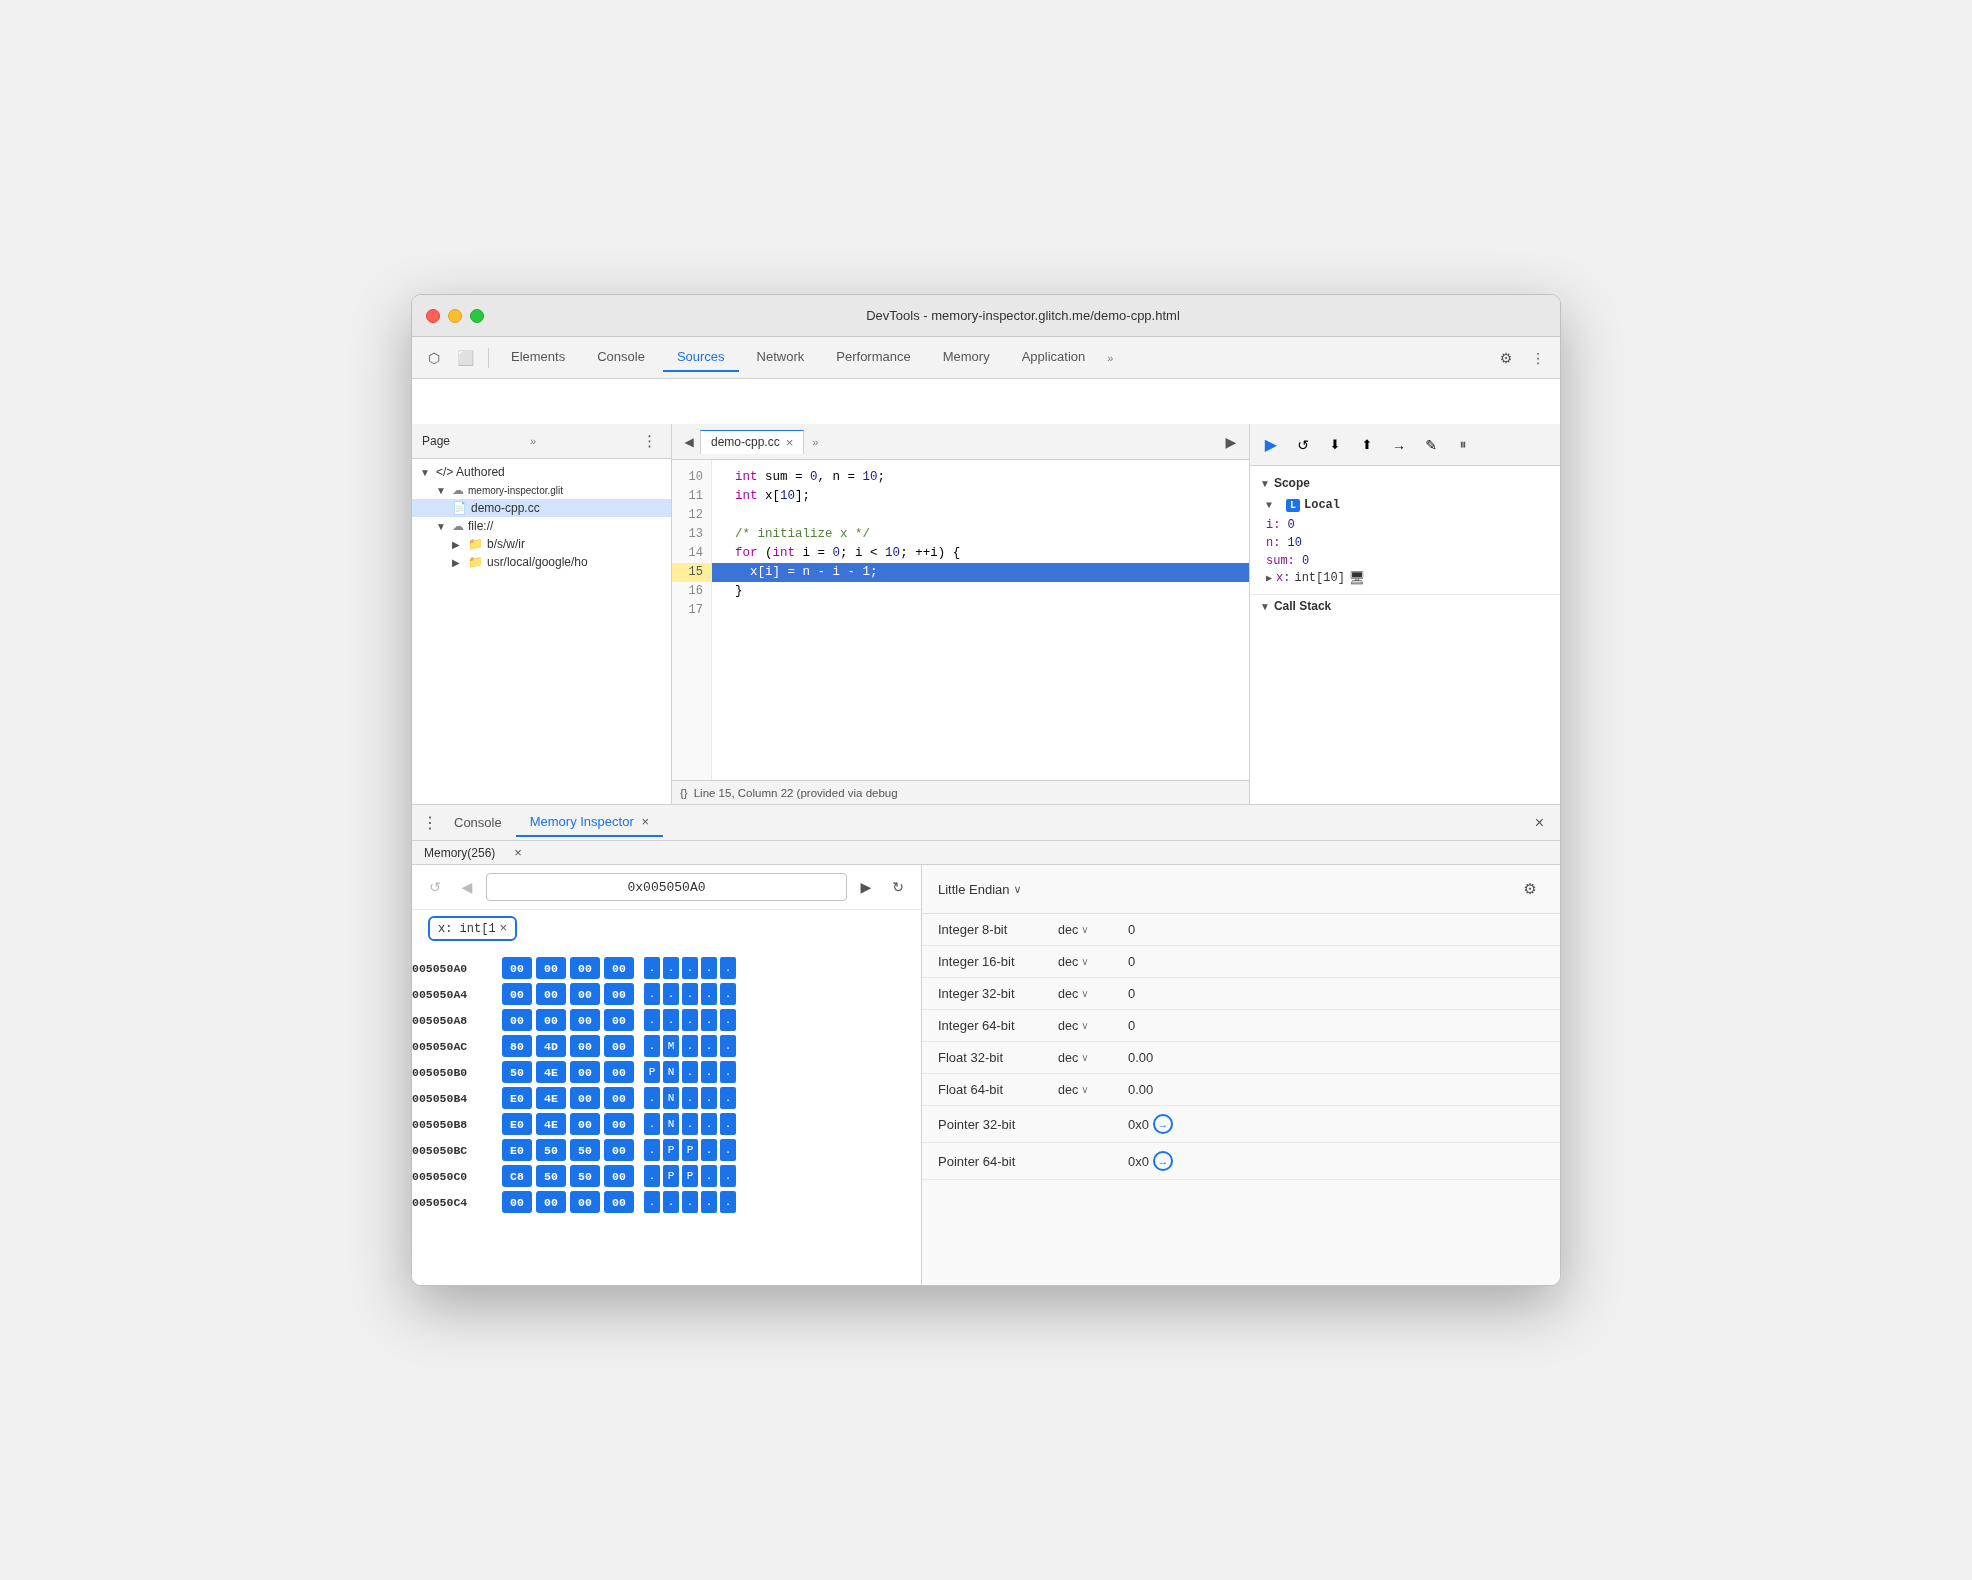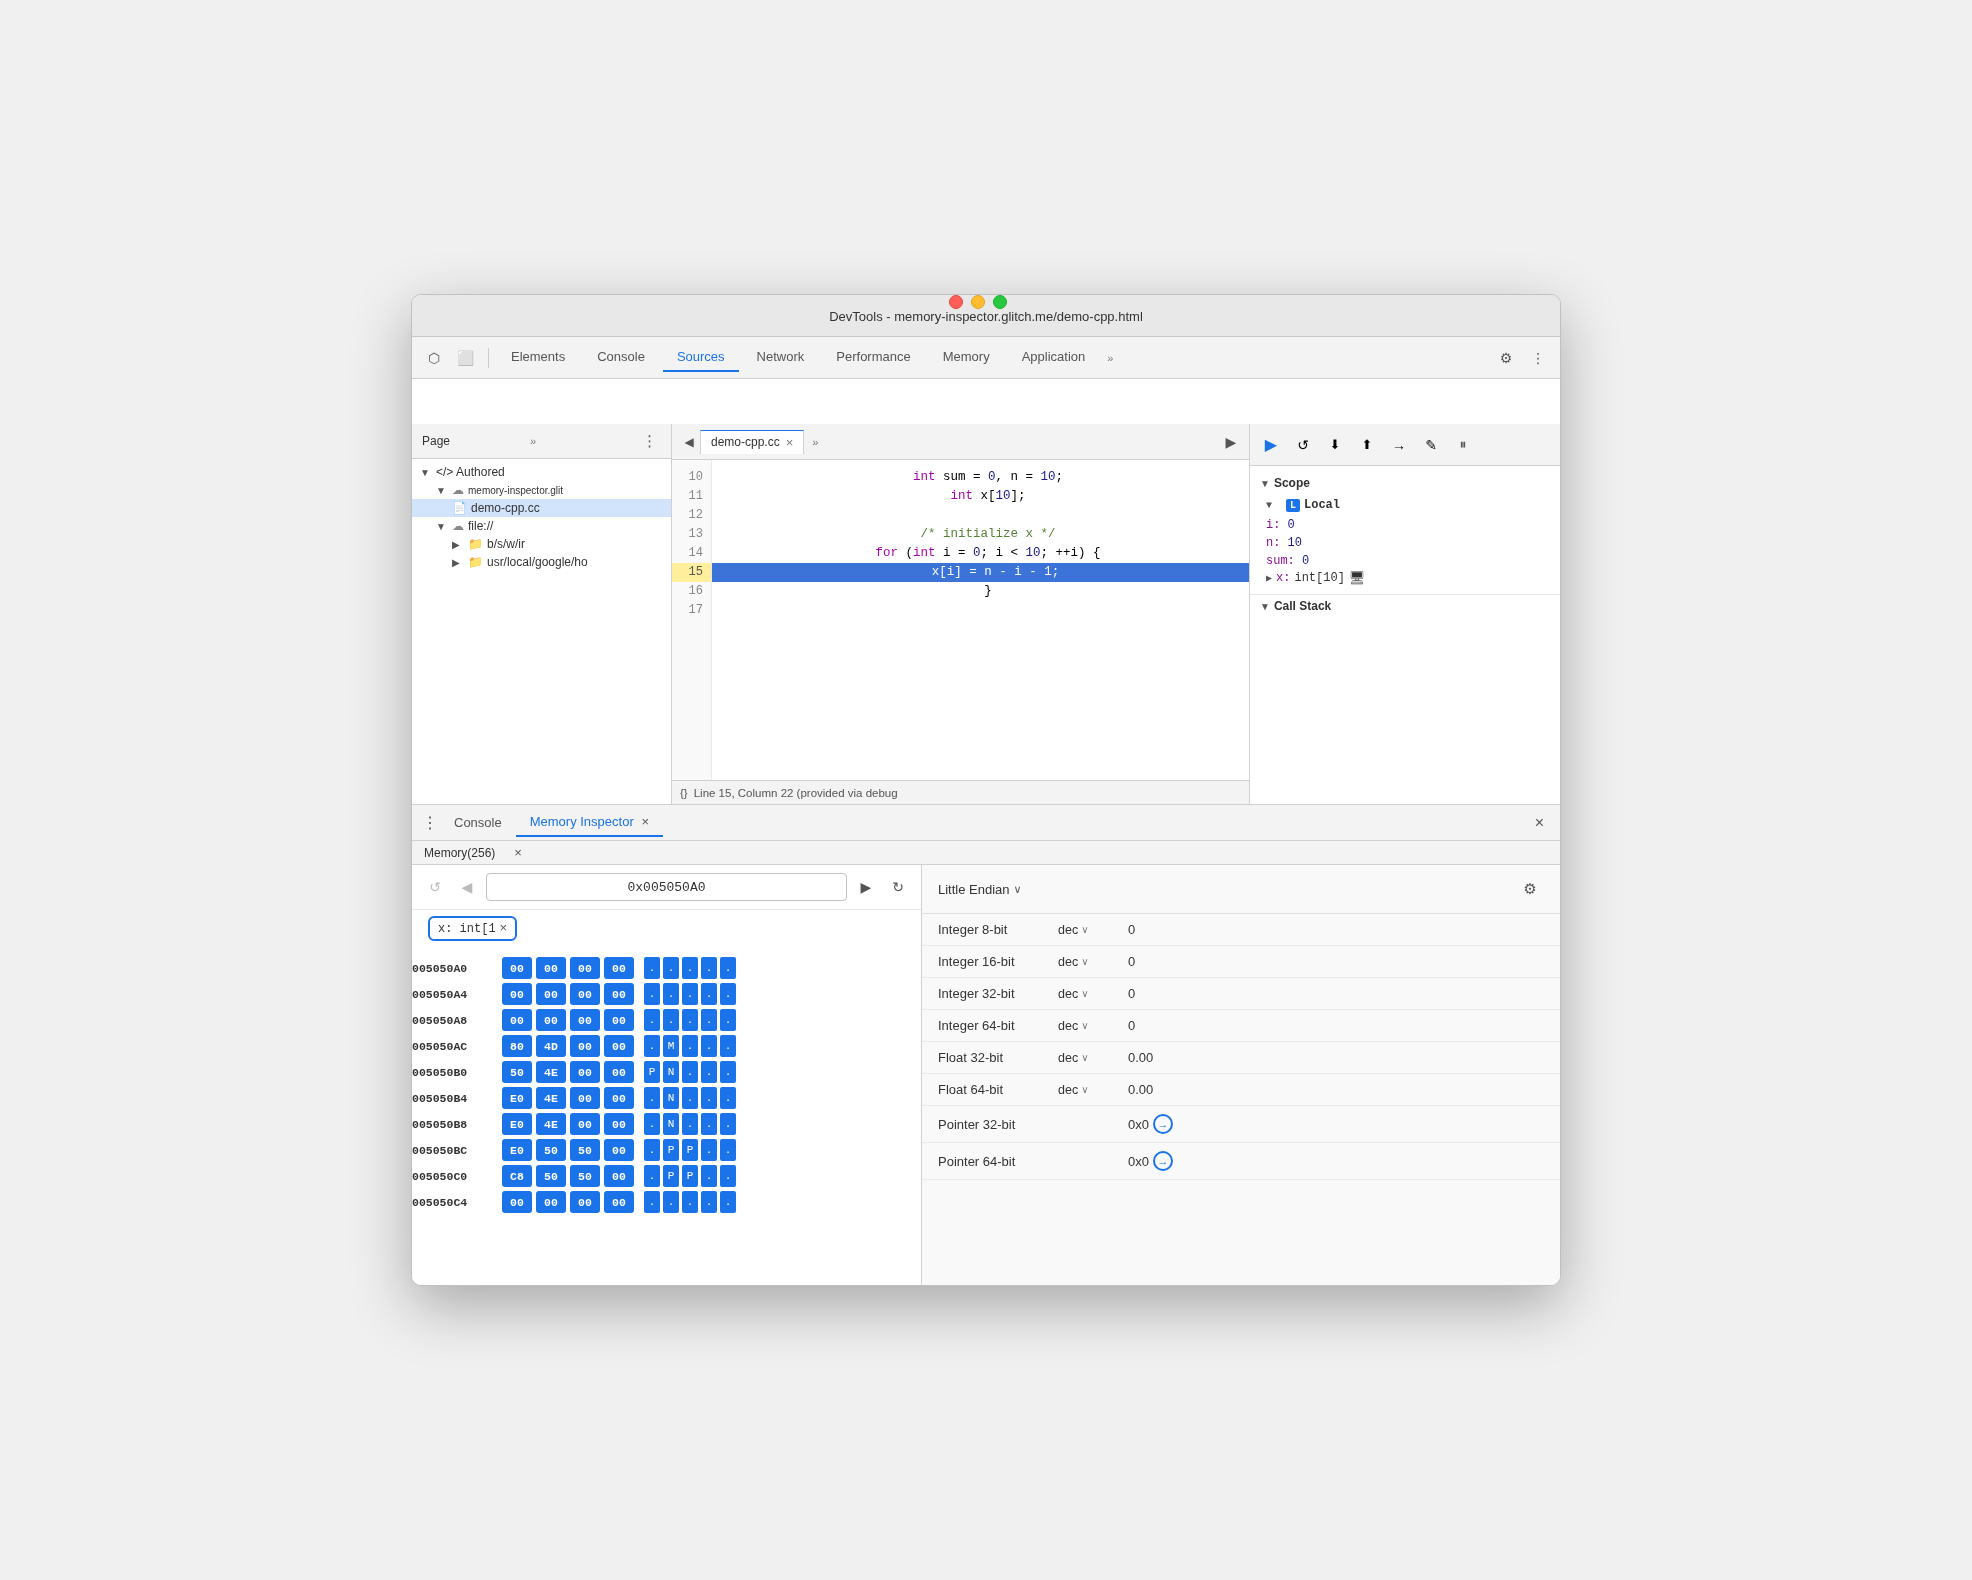--- a/index.html
+++ b/index.html
@@ -21,21 +21,20 @@
       border: 1px solid #c0c0c0;
     }
     
     .title-bar {
       background: #e8e8e8;
       height: 42px;
       display: flex;
       align-items: center;
       padding: 0 14px;
       border-bottom: 1px solid #c8c8c8;
-      flex-direction: column;
     }
     .traffic-lights {
       display: flex;
       gap: 8px;
       margin-right: 16px;
     }
     .traffic-light {
       width: 14px;
       height: 14px;
       border-radius: 50%;
@@ -230,21 +229,20 @@
     .line-num {
       padding: 0 8px;
       line-height: 19px;
       height: 19px;
     }
     .line-num.current { background: #ffef9c; color: #555; }
     .code-lines {
       flex: 1;
       padding: 8px 0;
       overflow: auto;
-      text-align: center;
     }
     .code-line {
       line-height: 19px;
       height: 19px;
       padding: 0 8px;
       white-space: pre;
     }
     .code-line.highlighted { background: #3b73d8; color: #fff; }
     .kw { color: #aa00aa; }
     .cm { color: #538135; }

